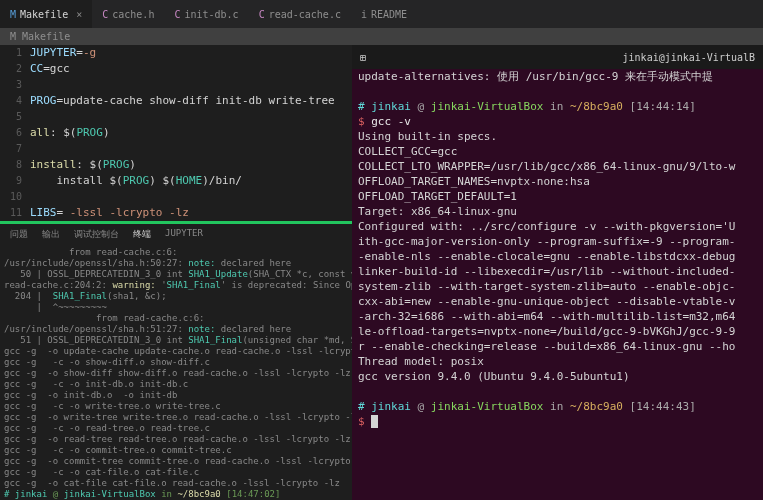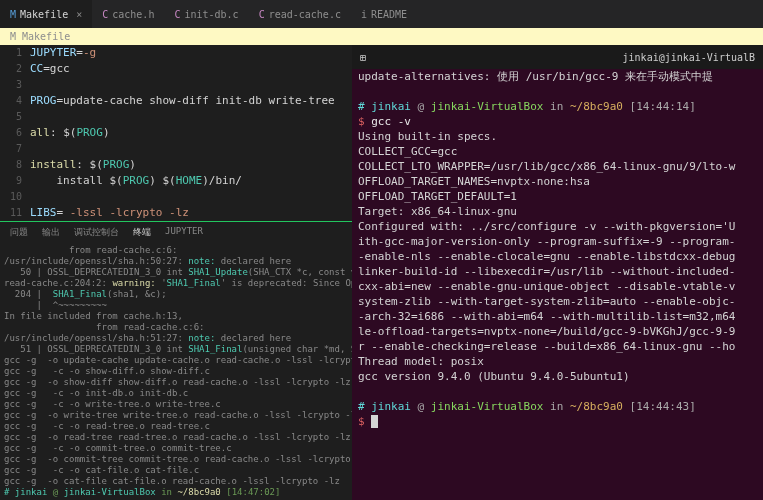--- a/index.html
+++ b/index.html
@@ -1,34 +1,34 @@
 <!DOCTYPE html>
 <html><head>
 <meta charset="utf-8">
 <style>
 *{margin:0;padding:0;box-sizing:border-box}
 body{width:763px;height:500px;background:#1e1e1e;font-family:Consolas,Monaco,monospace;font-size:11px;overflow:hidden;display:flex;flex-direction:column}
 .tabs{display:flex;background:#252526;height:28px;align-items:center;flex-shrink:0}
 .tab{padding:0 10px;height:28px;display:flex;align-items:center;color:#8e8e8e;gap:4px;font-size:10px}
 .tab.active{background:#1e1e1e;color:#d4d4d4}
 .tab-icon{font-size:10px}
-.breadcrumb{padding:3px 10px;color:#8e8e8e;font-size:10px;background:#fef9c3}
+.breadcrumb{padding:3px 10px;color:#8e8e8e;font-size:10px;background:#404040}
 .main{display:flex;flex:1;overflow:hidden}
 .left{width:352px;display:flex;flex-direction:column;background:#1e1e1e}
 .right{flex:1;background:#2d0922;display:flex;flex-direction:column;overflow:hidden}
 .editor{flex:0 0 auto}
 .code-line{display:flex;min-height:16px;line-height:16px}
 .line-num{width:30px;text-align:right;color:#5a5a5a;padding-right:8px;font-size:10px;user-select:none}
 .line-content{flex:1;color:#d4d4d4;font-size:11px;white-space:pre}
 .kw{color:#9cdcfe}
 .val{color:#ce9178}
 .fn{color:#dcdcaa}
 .var{color:#4ec9b0}
 .op{color:#d4d4d4}
-.bottom-tabs{display:flex;gap:14px;padding:4px 10px;border-top:1px solid #22c55e;font-size:9px;color:#888}
+.bottom-tabs{display:flex;gap:14px;padding:4px 10px;border-top:3px solid #22c55e;font-size:9px;color:#888}
 .bottom-tab{cursor:pointer}
 .bottom-tab.active{color:#d4d4d4;}
 .terminal-left{flex:1;overflow:hidden;padding:2px 4px;font-size:9px;line-height:11px;color:#888}
 .tl-line{white-space:pre;color:#888}
 .tl-cyan{color:#4ec9b0}
 .tl-yellow{color:#dcdcaa}
 .tl-green{color:#6a9955}
 .right-header{display:flex;justify-content:space-between;align-items:center;background:#1a1a1a;height:24px;padding:0 8px;color:#ccc;font-size:10px}
 .right-header-left{display:flex;gap:8px;align-items:center}
 .right-body{flex:1;padding:0 6px;font-size:11px;line-height:15px;color:#d4d4d4;overflow:hidden}
@@ -125,29 +125,29 @@
         <span class="bottom-tab">JUPYTER</span>
       </div>
     <div class="terminal-left" id="left-terminal">
         <div class="tl-line">            from read-cache.c:6:</div>
         <div class="tl-line">/usr/include/openssl/sha.h:50:27: <span class="tl-cyan">note:</span> declared here</div>
         <div class="tl-line">   50 | OSSL_DEPRECATEDIN_3_0 int <span class="tl-cyan">SHA1_Update</span>(SHA_CTX *c, const void *</div>
         <div class="tl-line"></div>
         <div class="tl-line">read-cache.c:204:2: <span class="tl-yellow">warning:</span> '<span class="tl-cyan">SHA1_Final</span>' is deprecated: Since OpenSSL</div>
         <div class="tl-line">  204 |  <span class="tl-cyan">SHA1_Final</span>(sha1, &amp;c);</div>
         <div class="tl-line">      |  ^~~~~~~~~~</div>
-        <div class="tl-line">In file included from cache.h:13,</div>
         <div class="tl-line">                 from read-cache.c:6:</div>
         <div class="tl-line">/usr/include/openssl/sha.h:51:27: <span class="tl-cyan">note:</span> declared here</div>
         <div class="tl-line">   51 | OSSL_DEPRECATEDIN_3_0 int <span class="tl-cyan">SHA1_Final</span>(unsigned char *md, SHA_CTX</div>
         <div class="tl-line"></div>
         <div class="tl-line">gcc -g  -o update-cache update-cache.o read-cache.o -lssl -lcrypto -lz</div>
         <div class="tl-line">gcc -g   -c -o show-diff.o show-diff.c</div>
         <div class="tl-line">gcc -g  -o show-diff show-diff.o read-cache.o -lssl -lcrypto -lz</div>
         <div class="tl-line">gcc -g   -c -o init-db.o init-db.c</div>
+        <div class="tl-line">gcc -g  -o init-db.o  -o init-db</div>
         <div class="tl-line">gcc -g   -c -o write-tree.o write-tree.c</div>
         <div class="tl-line">gcc -g  -o write-tree write-tree.o read-cache.o -lssl -lcrypto -lz</div>
         <div class="tl-line">gcc -g   -c -o read-tree.o read-tree.c</div>
         <div class="tl-line">gcc -g  -o read-tree read-tree.o read-cache.o -lssl -lcrypto -lz</div>
         <div class="tl-line">gcc -g   -c -o commit-tree.o commit-tree.c</div>
         <div class="tl-line">gcc -g  -o commit-tree commit-tree.o read-cache.o -lssl -lcrypto -lz</div>
         <div class="tl-line">gcc -g   -c -o cat-file.o cat-file.c</div>
         <div class="tl-line">gcc -g  -o cat-file cat-file.o read-cache.o -lssl -lcrypto -lz</div>
         <div class="tl-line"><span class="tl-cyan"># jinkai</span> <span class="tl-green">@</span> <span class="tl-cyan">jinkai-VirtualBox</span> <span class="tl-green">in</span> <span class="tl-yellow">~/8bc9a0</span> <span class="tl-green">[14:47:02]</span></div>
       </div>
@@ -167,22 +167,22 @@
         <div class="rb-line">Using built-in specs.</div>
         <div class="rb-line">COLLECT_GCC=gcc</div>
         <div class="rb-line">COLLECT_LTO_WRAPPER=/usr/lib/gcc/x86_64-linux-gnu/9/lto-w</div>
         <div class="rb-line">OFFLOAD_TARGET_NAMES=nvptx-none:hsa</div>
         <div class="rb-line">OFFLOAD_TARGET_DEFAULT=1</div>
         <div class="rb-line">Target: x86_64-linux-gnu</div>
         <div class="rb-line">Configured with: ../src/configure -v --with-pkgversion='U</div>
         <div class="rb-line">ith-gcc-major-version-only --program-suffix=-9 --program-</div>
         <div class="rb-line">-enable-nls --enable-clocale=gnu --enable-libstdcxx-debug</div>
         <div class="rb-line">linker-build-id --libexecdir=/usr/lib --without-included-</div>
+        <div class="rb-line">system-zlib --with-target-system-zlib=auto --enable-objc-</div>
         <div class="rb-line">cxx-abi=new --enable-gnu-unique-object --disable-vtable-v</div>
-        <div class="rb-line">system-zlib --with-target-system-zlib=auto --enable-objc-</div>
         <div class="rb-line">-arch-32=i686 --with-abi=m64 --with-multilib-list=m32,m64</div>
         <div class="rb-line">le-offload-targets=nvptx-none=/build/gcc-9-bVKGhJ/gcc-9-9</div>
         <div class="rb-line">r --enable-checking=release --build=x86_64-linux-gnu --ho</div>
         <div class="rb-line">Thread model: posix</div>
         <div class="rb-line">gcc version 9.4.0 (Ubuntu 9.4.0-5ubuntu1)</div>
         <div class="rb-line">&nbsp;</div>
         <div class="rb-line"><span class="rb-cyan"># jinkai</span> <span class="rb-gray">@</span> <span class="rb-green">jinkai-VirtualBox</span> <span class="rb-gray">in</span> <span style="color:#d7af5f">~/8bc9a0</span> <span class="rb-gray">[14:44:43]</span></div>
         <div class="rb-line"><span class="rb-red">$</span> <span style="background:#d4d4d4">&nbsp;</span></div>
       </div>
   </div>

